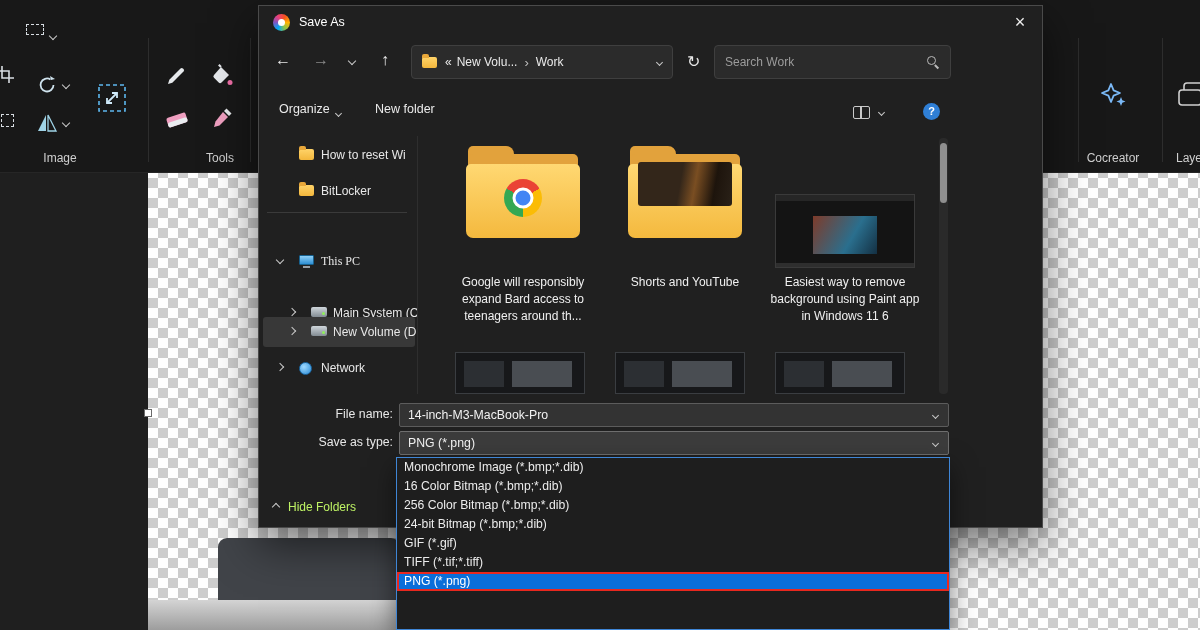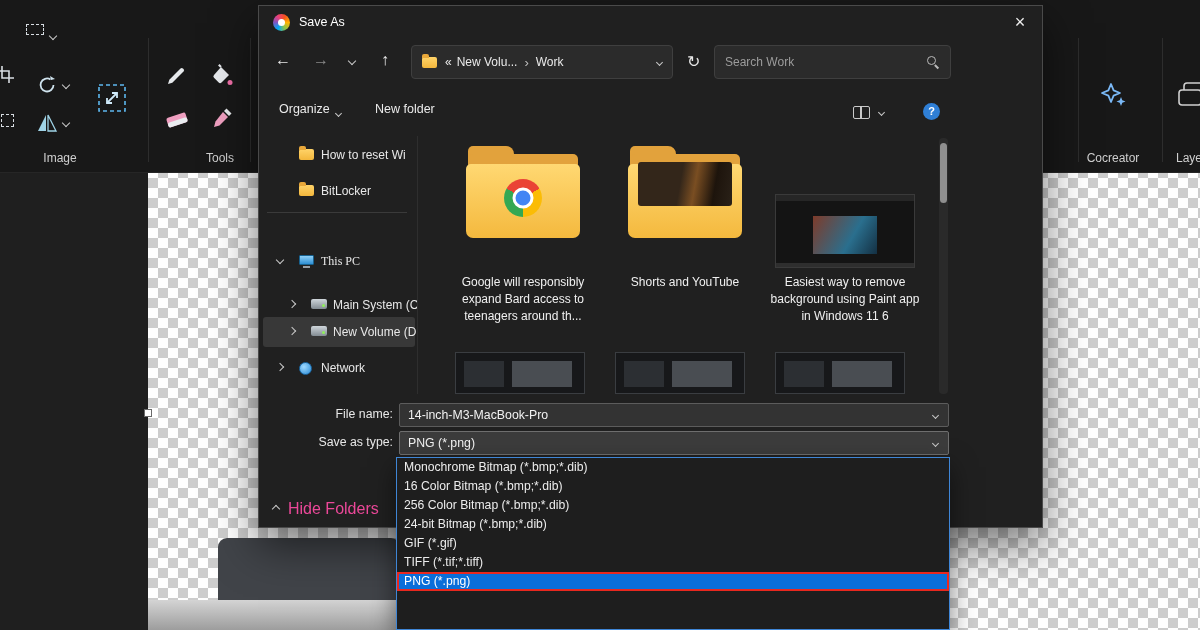--- a/index.html
+++ b/index.html
@@ -129,21 +129,21 @@
   .scroll-thumb { position:absolute; left:1px; top:5px; width:7px; height:60px; background:#8f8f8f; border-radius:4px; }
 
   
   .form-label { position:absolute; width:104px; text-align:right; font-size:12.3px; color:#e8e8e8; }
   .combo { position:absolute; left:140px; width:550px; height:24px; background:#333333;
            border:1px solid #5c5c5c; border-radius:2px; display:flex; align-items:center;
            padding:0 10px 0 8px; }
   .combo.active { background:#3c3c3c; border-color:#6f6f6f; }
   .combo .val { flex:1; font-size:12.3px; color:#f2f2f2; white-space:nowrap; overflow:hidden; }
   .hide-folders { position:absolute; left:14px; top:494px; display:flex; align-items:center; gap:9px;
-                  font-size:16px; color:#ec4899; }
+                  font-size:12px; color:#bef264; }
 
   
   .format-dropdown { position:absolute; left:396px; top:457px; width:554px; height:173px; background:#1e1e1e;
                      border:1.5px solid #3f86d6; z-index:30; box-shadow:0 10px 24px rgba(0,0,0,.5); }
   .opt { height:19px; line-height:19px; padding-left:7px; font-size:12.2px; color:#ececec; white-space:nowrap; }
   .opt.selected { background:#0a6ed9; color:#ffffff; outline:2px solid #e8281e; outline-offset:-2px; }
 </style>
 </head>
 <body>
 
@@ -316,21 +316,21 @@
       <span class="stext" style="left:58px;">BitLocker</span>
     </div>
     <div class="side-sep" style="top:206px;"></div>
     <div class="side-row" style="top:240px;font-family:Liberation Serif, serif;">
       <span class="chev down schev" style="left:14px;"></span>
       <span class="sicon" style="left:36px;">
           <span class="ico-pc"></span>
         </span>
       <span class="stext" style="left:58px;">This PC</span>
     </div>
-    <div class="side-row" style="top:284px;">
+    <div class="side-row" style="top:292px;">
       <span class="chev right schev" style="left:26px;"></span>
       <span class="sicon" style="left:48px;">
           <span class="ico-drive"></span>
         </span>
       <span class="stext" style="left:70px;">Main System (C</span>
     </div>
     <div class="side-row selected" style="top:311px;">
       <span class="chev right schev" style="left:26px;"></span>
       <span class="sicon" style="left:48px;">
           <span class="ico-drive"></span>
@@ -398,21 +398,21 @@
       <span class="chev down sm"></span>
     </div>
 
     <div class="hide-folders">
       <span class="chev up"></span>
       <span>Hide Folders</span>
     </div>
   </div>
 
   <div class="format-dropdown">
-    <div class="opt">Monochrome Bitmap (*.bmp;*.dib)</div>
+    <div class="opt">Monochrome Image (*.bmp;*.dib)</div>
     <div class="opt">16 Color Bitmap (*.bmp;*.dib)</div>
     <div class="opt">256 Color Bitmap (*.bmp;*.dib)</div>
     <div class="opt">24-bit Bitmap (*.bmp;*.dib)</div>
     <div class="opt">GIF (*.gif)</div>
     <div class="opt">TIFF (*.tif;*.tiff)</div>
     <div class="opt selected">PNG (*.png)</div>
   </div>
 
 </div>
 

